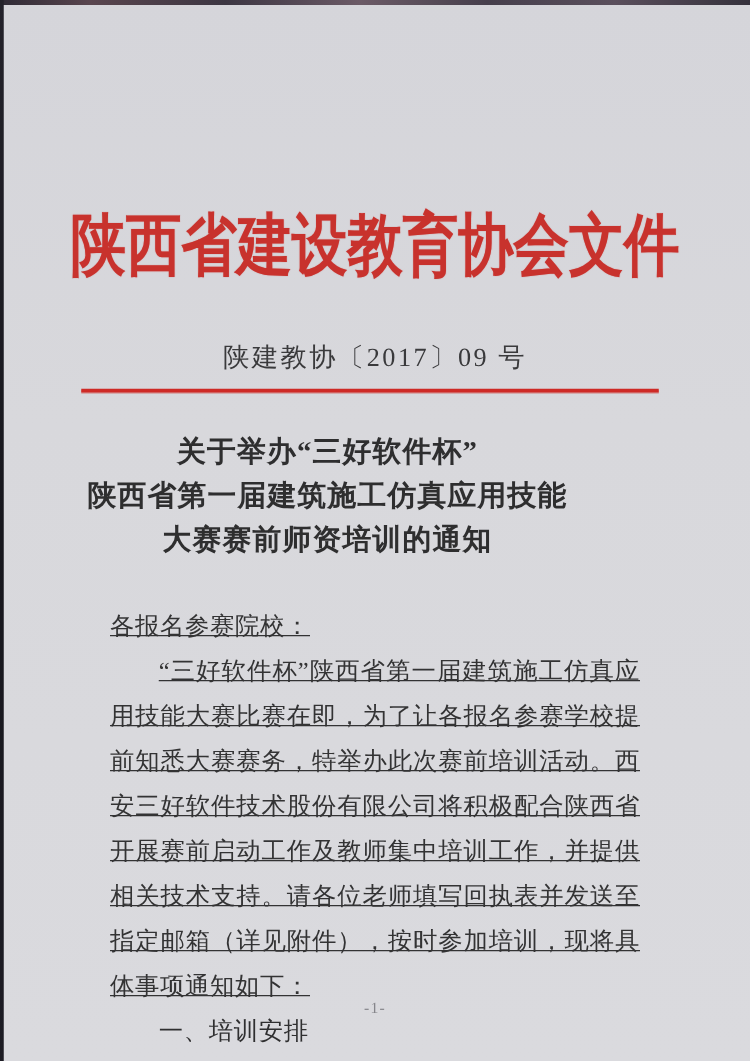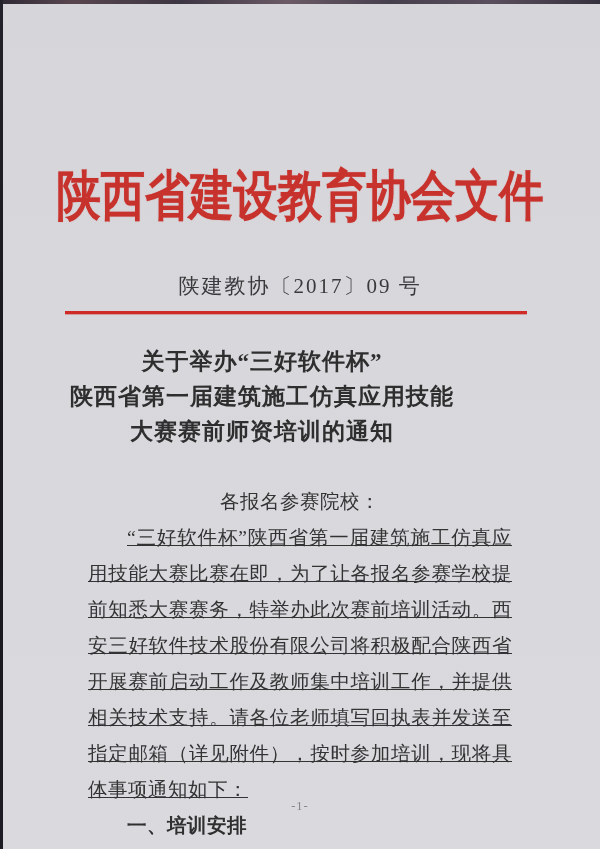--- a/index.html
+++ b/index.html
@@ -78,31 +78,32 @@
     position: absolute;
     top: 484px;
     left: 88px;
     width: 424px;
     font-size: 19.5px;
     line-height: 36px;
     color: #333334;
     letter-spacing: 0.5px;
   }
   .salutation {
-    text-align: center;
+    text-align: left;
+    text-decoration: underline;
   }
   .paragraph {
     text-indent: 2em;
     text-align: justify;
     text-justify: inter-character;
     text-decoration: underline;
   }
   .section-heading {
     text-indent: 2em;
-    font-weight: 700;
+    font-weight: 400;
     color: #2f2f30;
     margin-top: 0;
   }
   .page-number {
     position: absolute;
     top: 799px;
     left: 0;
     width: 600px;
     text-align: center;
     font-size: 12.5px;

